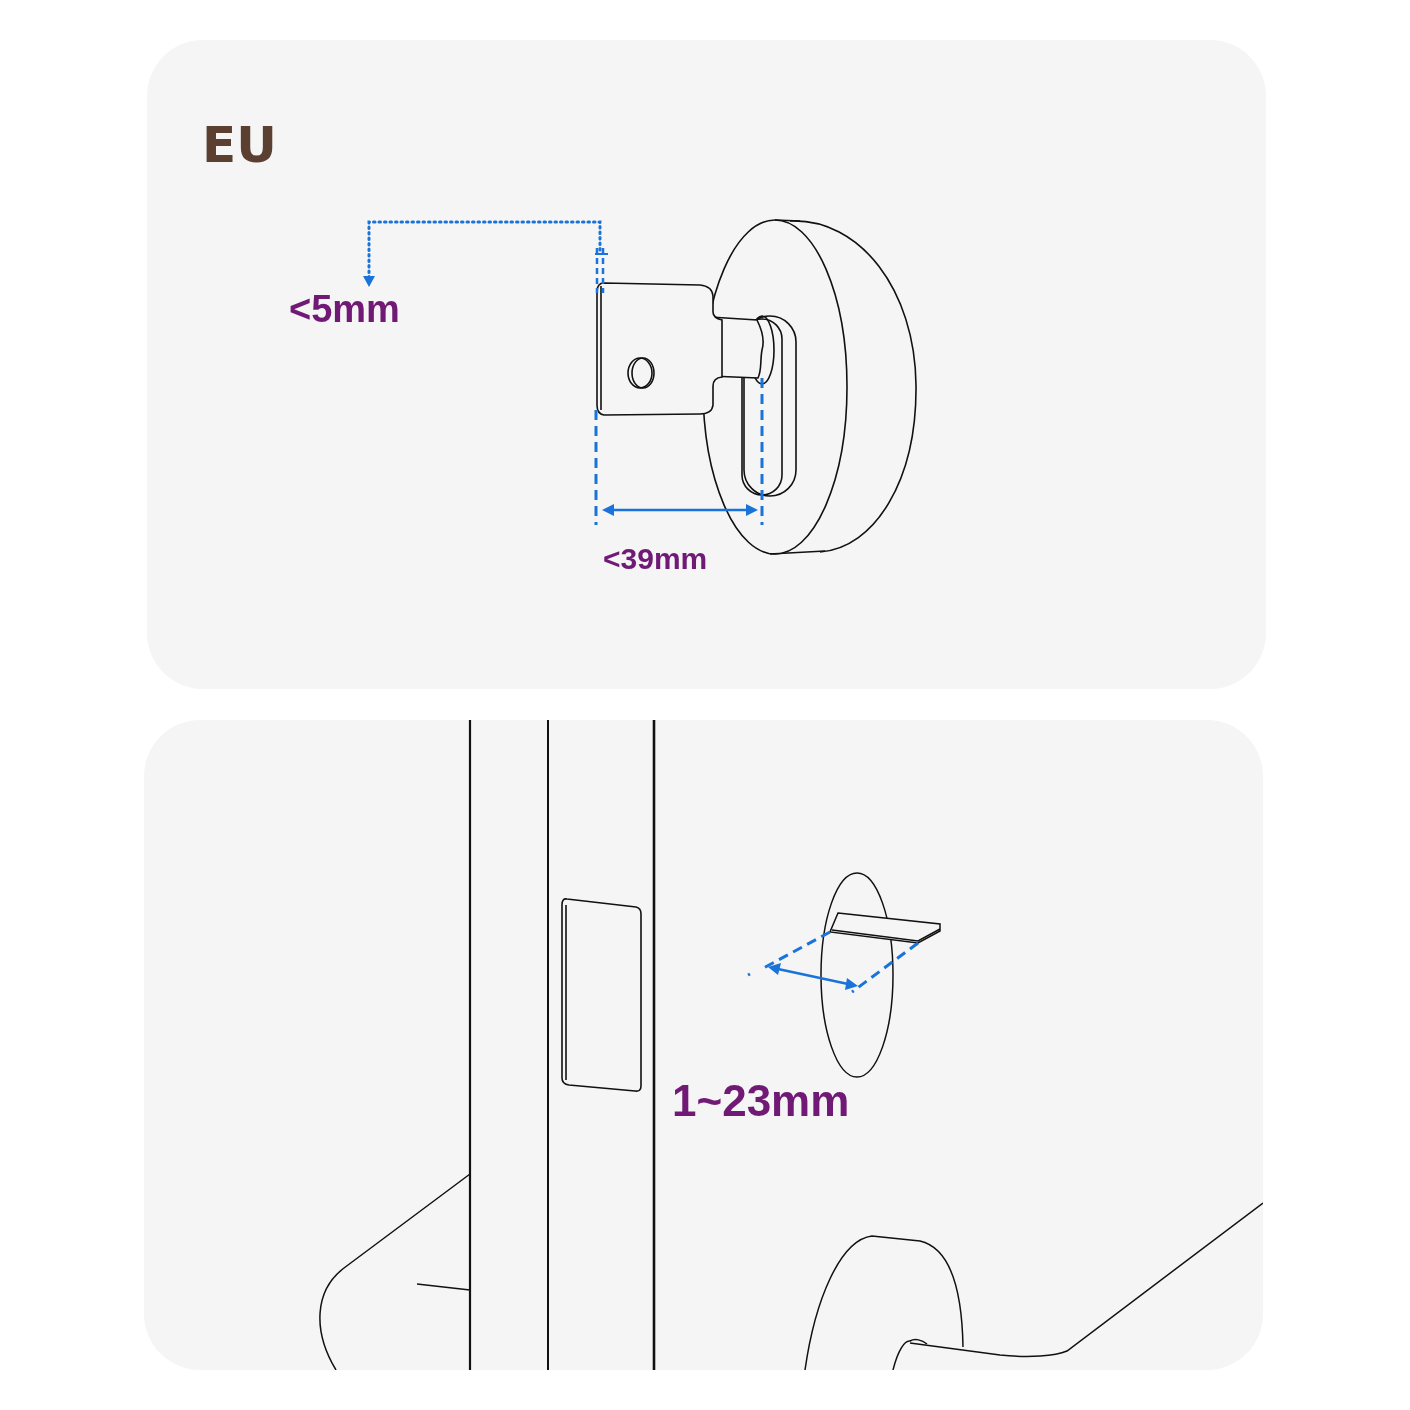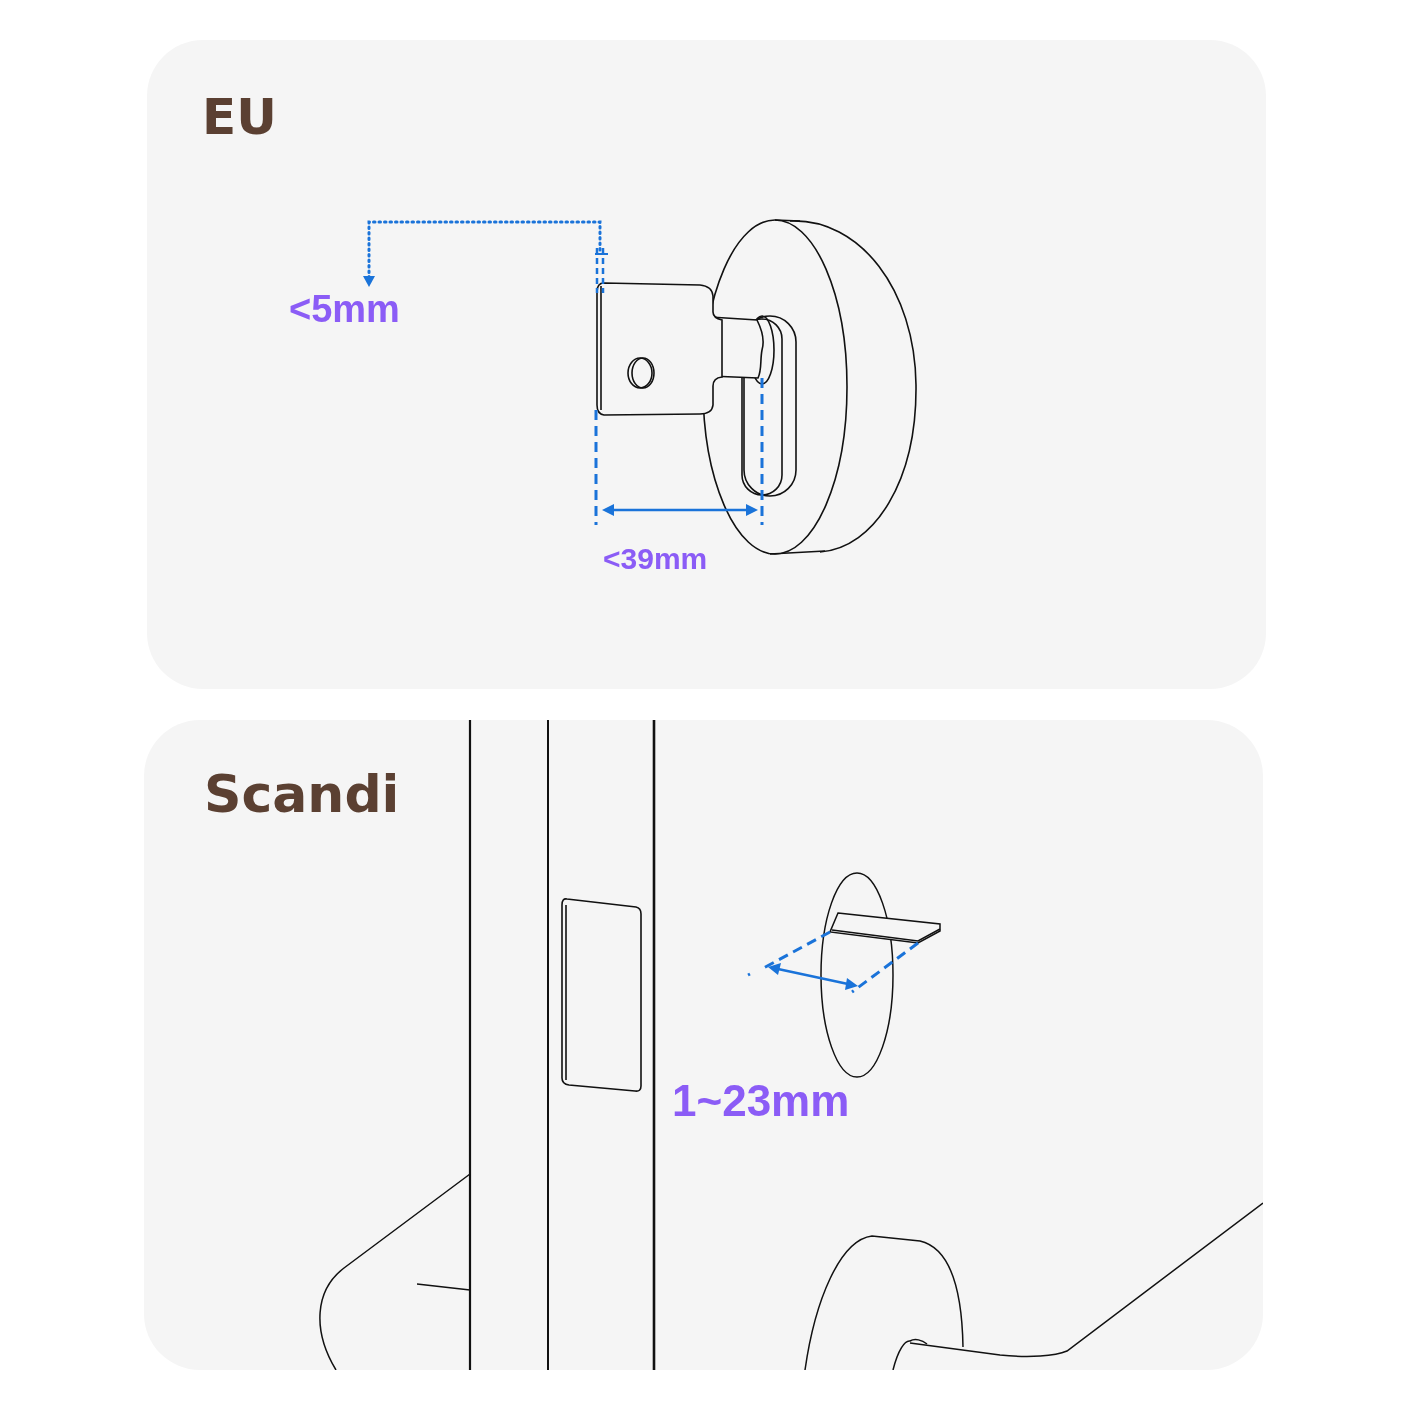--- a/index.html
+++ b/index.html
@@ -1,23 +1,23 @@
 <!DOCTYPE html>
 <html><head>
 <meta charset="utf-8">
 <style>
   html, body { margin:0; padding:0; background:#ffffff; }
   body { width:1410px; height:1410px; position:relative; overflow:hidden; font-family:"DejaVu Sans", sans-serif; }
   .card { position:absolute; background:#f5f5f5; border-radius:56px; overflow:hidden; }
   #card-eu { left:147px; top:40px; width:1119px; height:649px; }
   #card-scandi { left:144px; top:720px; width:1119px; height:650px; }
-  .card-title { position:absolute; color:#5b4032; font-family:"DejaVu Sans", sans-serif; font-weight:bold; letter-spacing:0px; }
+  .card-title { position:absolute; color:#5b4032; font-family:"DejaVu Sans", sans-serif; font-weight:bold; letter-spacing:0px;margin-top:28px; }
   #eu-title { left:55px; top:48px; font-size:50px; }
   #scandi-title { left:60px; top:44px; font-size:52px; }
-  .dim-label { position:absolute; color:#8b5cf6; font-family:"Liberation Sans", sans-serif; font-weight:bold; white-space:nowrap; }
+  .dim-label { position:absolute; color:#701a75; font-family:"Liberation Sans", sans-serif; font-weight:bold; white-space:nowrap; }
   #label-5mm { left:142px; top:248px; font-size:38px; }
   #label-39mm { left:456px; top:502px; font-size:30px; }
   #label-23mm { left:528px; top:356px; font-size:44px; }
   svg.drawing { position:absolute; left:0; top:0; }
 </style>
 </head>
 <body>
 
 <div class="card" id="card-eu">
   <div class="card-title" id="eu-title">EU</div>
@@ -109,15 +109,14 @@
       <polygon points="858,986 845,990 847,978" fill="#1a73d9" stroke="none"></polygon>
     </g>
 
     <g fill="none" stroke="#111" stroke-width="1.5">
       <path d="M805 1370 C 815 1300, 840 1240, 872 1236 L 920 1241 C 950 1248, 962 1290, 963 1347"></path>
       <path d="M893 1370 C 898 1350, 905 1340, 910 1341 C 915 1338, 922 1340, 927 1344"></path>
       <path d="M910 1343 L 1000 1355 C 1030 1358, 1055 1356, 1067 1351 L 1263 1203"></path>
     </g>
   </svg>
 
-  <div class="card-title" id="scandi-title">Scandi</div>
   <div class="dim-label" id="label-23mm">1~23mm</div>
 </div>
 
 </body></html>

